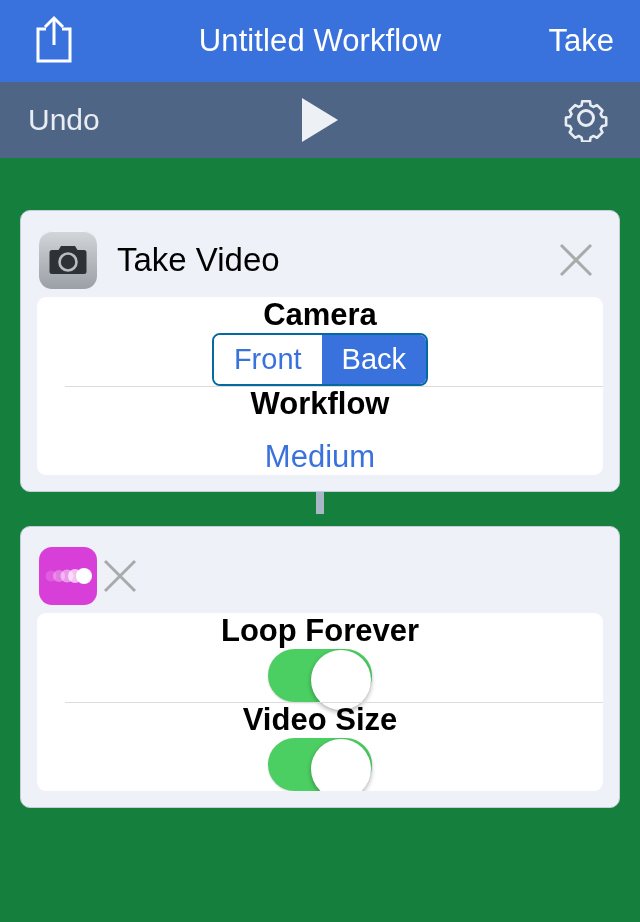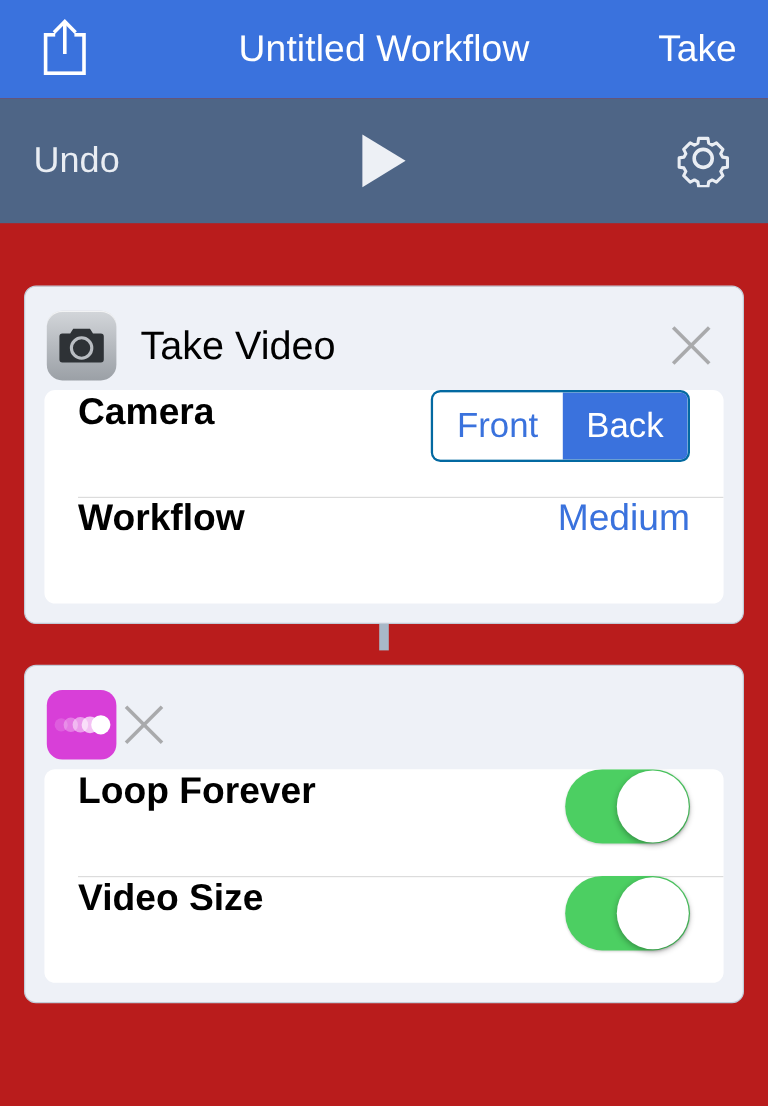--- a/index.html
+++ b/index.html
@@ -2,21 +2,21 @@
 <html><head>
 <meta charset="utf-8">
 <style>
   * { box-sizing: border-box; margin: 0; padding: 0; }
   html, body {
     width: 640px; height: 922px;
     font-family: "Liberation Sans", sans-serif;
     background: #d6dce4;
     overflow: hidden;
   }
-  .screen { width: 640px; height: 922px; position: relative; background: #b91c1c; }
+  .screen { width: 640px; height: 922px; position: relative; background: #15803d; }
 
   
   .navbar {
     height: 82px;
     background: #3a72dd;
     display: flex;
     align-items: center;
     justify-content: space-between;
     padding: 0 26px;
     position: relative;
@@ -26,21 +26,21 @@
     position: absolute; left: 0; right: 0; text-align: center;
     color: #ffffff; font-size: 31px; letter-spacing: 0.1px;
     pointer-events: none;
   }
   .done-btn {
     color: #ffffff; font-size: 31px; cursor: pointer; position: relative; z-index: 2;
   }
 
   
   .toolbar {
-    height: 104px;
+    height: 76px;
     background: #4e6586;
     display: flex; align-items: center; justify-content: space-between;
     padding: 0 28px;
     position: relative;
   }
   .undo-btn { color: #e9edf3; font-size: 30px; cursor: pointer; }
   .play-btn {
     position: absolute; left: 0; right: 0; margin: 0 auto;
     width: 56px; height: 56px; display: flex; align-items: center; justify-content: center;
     cursor: pointer;
@@ -89,23 +89,24 @@
   .close-x { width: 46px; height: 46px; flex: 0 0 46px; display:flex; align-items:center; justify-content:center; cursor:pointer;}
 
   .panel {
     background: #ffffff;
     border-radius: 9px;
     overflow: hidden;
     margin-top: 4px;
   }
   .row {
     height: 89px;
-    display: flex; 
+    display: flex; align-items: center;
     padding: 0 28px;
     position: relative;
+    flex-direction: column;
   }
   .row + .row::before {
     content: "";
     position: absolute; left: 28px; right: 0; top: 0;
     height: 1px; background: #dcdcdc;
   }
   .row-label {
     font-size: 31px; font-weight: bold; color: #000;
     flex: 1 1 auto; white-space: nowrap;
   }

